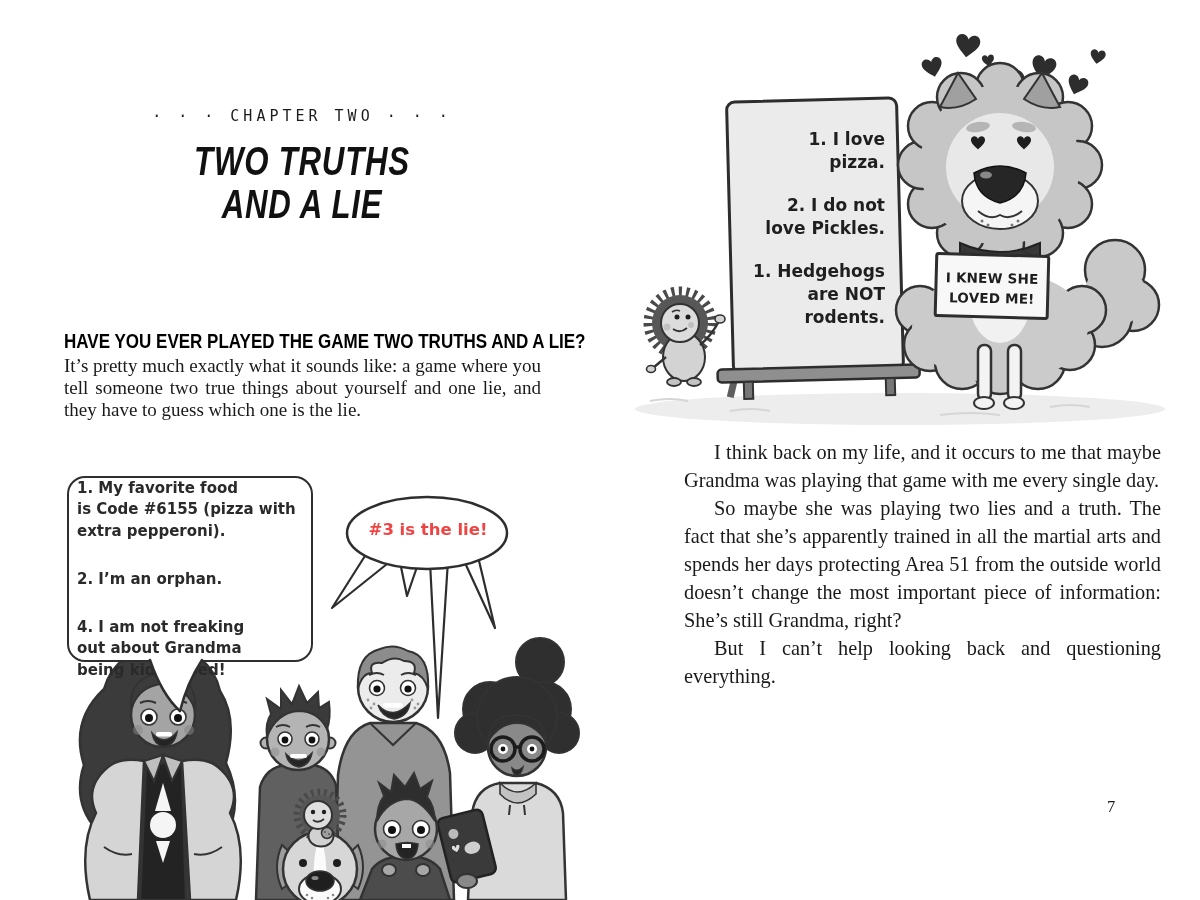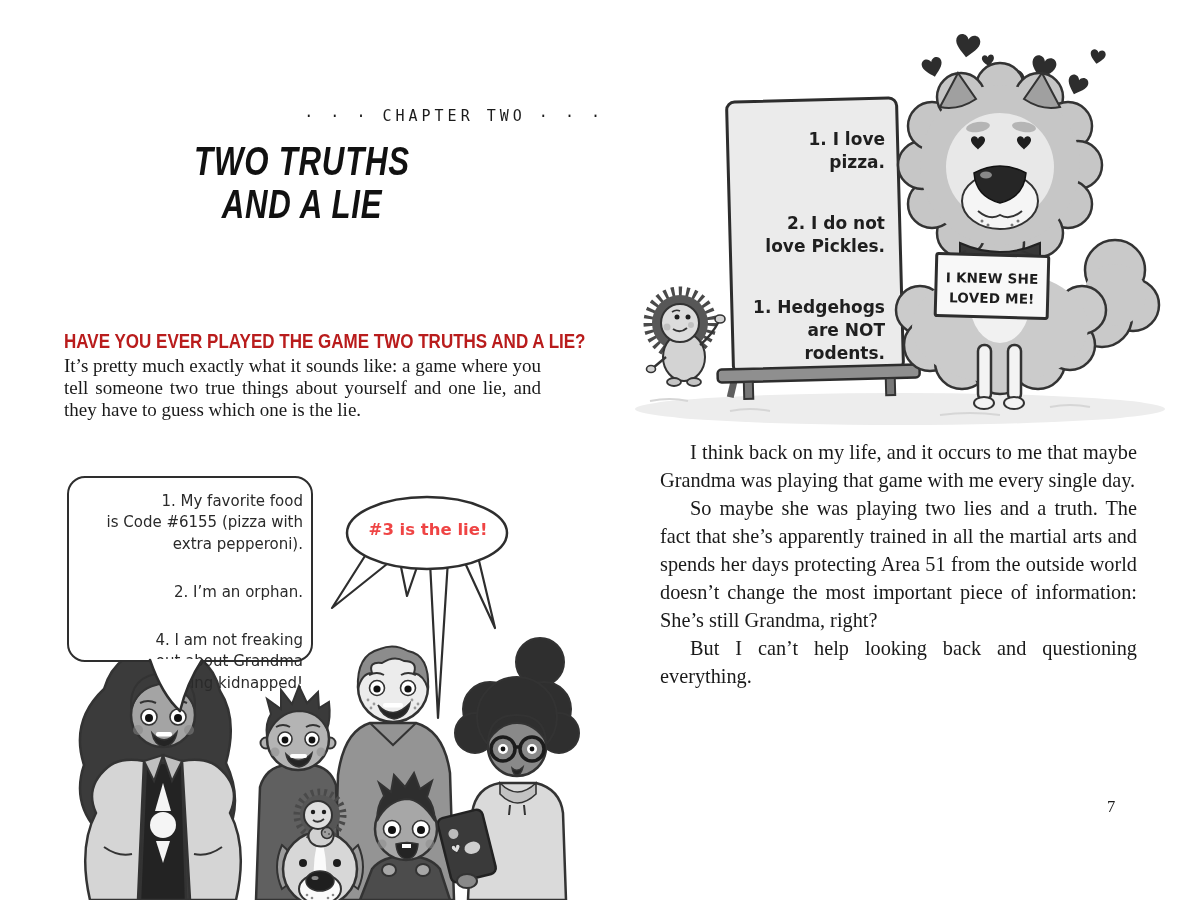--- a/index.html
+++ b/index.html
@@ -2,49 +2,49 @@
 <html><head>
 <meta charset="utf-8">
 <style>
   * { margin:0; padding:0; box-sizing:border-box; }
   html,body { background:#fff; }
   .spread { position:relative; width:1200px; height:900px; background:#ffffff; overflow:hidden;
             font-family:"Liberation Serif", serif; color:#1a1a1a; }
   .abs { position:absolute; }
 
   
-  .kicker { left:0; top:107px; width:604px; text-align:right;
+  .kicker { left:0; top:107px; width:604px; text-align:center;
             font-family:"DejaVu Sans Mono", monospace; font-size:15px; letter-spacing:4px;
             color:#1b1b1b; z-index:3; }
   .chapter-title { left:0; top:140px; width:604px; text-align:center;
             font-family:"Liberation Sans", sans-serif; font-weight:bold; font-style:italic;
             font-size:40px; line-height:43px; color:#111; transform:scaleX(.78); z-index:3; letter-spacing:1px;}
   .lead-heading { left:64px; top:329px; width:480px; z-index:3;
-            font-family:"Liberation Sans", sans-serif; font-weight:bold; font-size:20.5px; color:#b91c1c; }
+            font-family:"Liberation Sans", sans-serif; font-weight:bold; font-size:20.5px; color:#000000; }
   .lead-heading span { display:inline-block; transform:scaleX(.83); transform-origin:left center; white-space:nowrap; }
   .body-left { left:64px; top:355px; width:477px; font-size:19px; line-height:22px;
             text-align:justify; z-index:3; }
   .bubble1 { left:67px; top:476px; width:246px; height:186px; background:#fff;
-            border:2.5px solid #2e2e2e; border-radius:18px; padding:13px 8px 0 8px;
-            font-family:"DejaVu Sans", sans-serif; font-weight:normal; font-size:15px; line-height:1.42;
-            color:#2a2a2a; text-align:right; z-index:2; }
+            border:2.5px solid #2e2e2e; border-radius:18px; padding:0 8px 0 8px;
+            font-family:"DejaVu Sans", sans-serif; font-weight:bold; font-size:15px; line-height:1.42;
+            color:#2a2a2a; text-align:left; z-index:2; }
   .bubble1 p + p { margin-top:27px; }
   .pre { white-space:pre-line; }
   .bubble2-text { left:352px; top:520px; width:152px; text-align:center;
             font-family:"DejaVu Sans", sans-serif; font-weight:bold; font-size:16.5px; color:#ef4444; z-index:3; }
 
   
   .whiteboard-text { left:745px; top:128px; width:140px; text-align:right;
             font-family:"DejaVu Sans", sans-serif; font-weight:bold; font-size:17px; line-height:1.35;
             color:#1f1f1f; z-index:3; }
-  .whiteboard-text p + p { margin-top:38px; }
+  .whiteboard-text p + p { margin-top:20px; }
   .sign-text { left:936px; top:268px; width:112px; text-align:center;
             font-family:"DejaVu Sans", sans-serif; font-weight:bold; font-size:13.5px; line-height:1.5;
             letter-spacing:.2px; color:#1d1d1d; transform:rotate(1deg); z-index:3; }
-  .body-right { left:660px; top:438px; width:477px; font-size:20.3px; line-height:28px;
+  .body-right { left:684px; top:438px; width:477px; font-size:20.3px; line-height:28px;
             text-align:justify; z-index:3; }
   .body-right p { text-indent:30px; }
   .page-number { left:1096px; top:797px; width:30px; text-align:center; font-size:16.5px; color:#1a1a1a; z-index:3; }
 
   svg { display:block; }
   .z1 { z-index:1; } .z2 { z-index:2; } .z4 { z-index:4; }
 </style>
 </head>
 <body>
 

